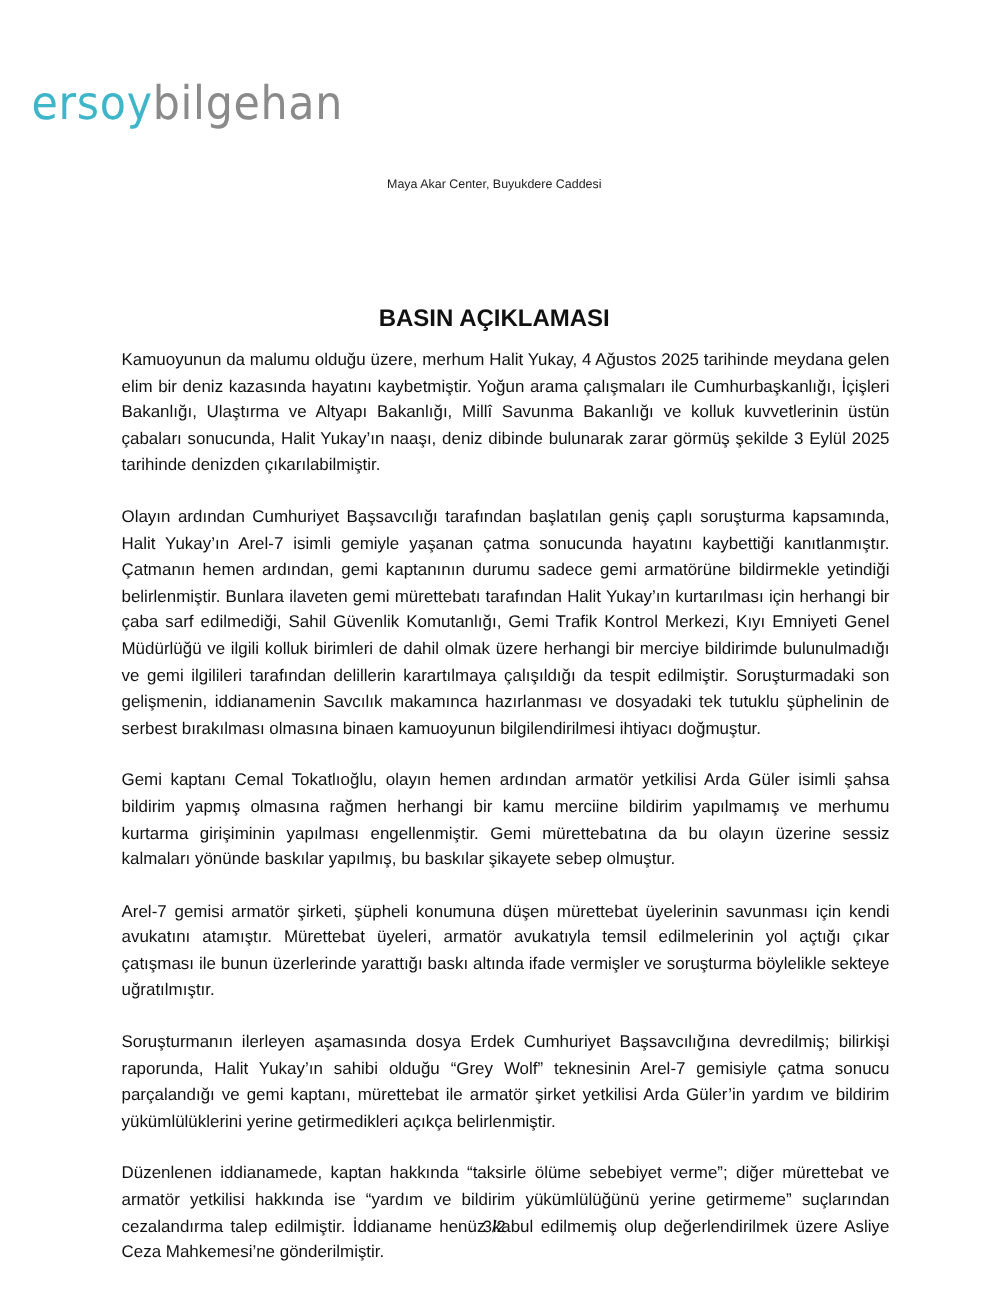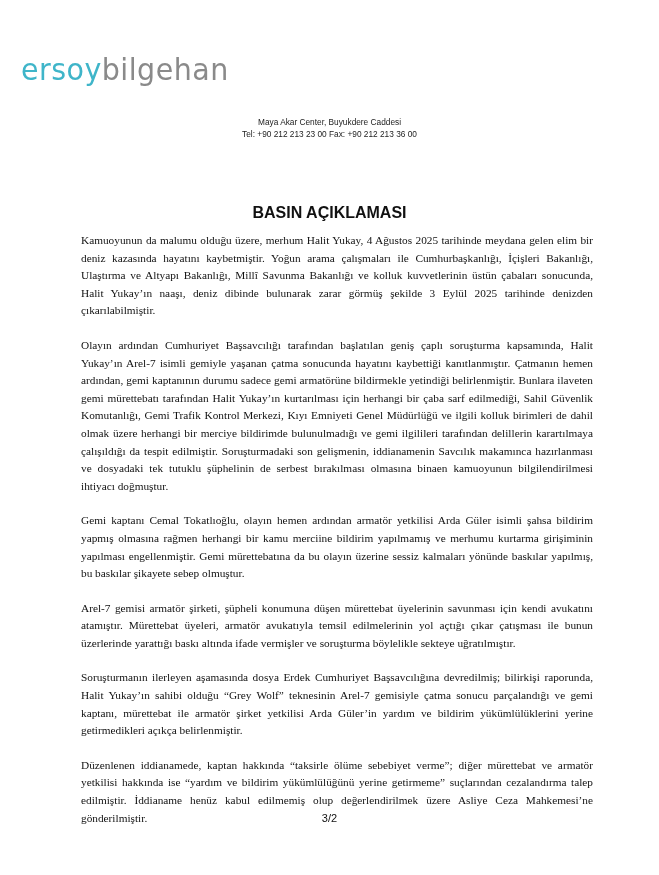--- a/index.html
+++ b/index.html
@@ -4,34 +4,33 @@
 <style>
   html, body { margin: 0; padding: 0; background: #ffffff; }
   body { width: 659px; height: 875px; position: relative; overflow: hidden; font-family: "Liberation Sans", sans-serif; color: #111; }
   .logo { position: absolute; top: 52px; left: 12px; width: 659px; text-align: left; }
   .logo-word { font-family: "DejaVu Sans", sans-serif; font-size: 31px; letter-spacing: 0.5px; line-height: 34px; font-weight: normal; transform: scaleX(0.92); display: inline-block; }
   .logo-a { color: #3fb5c9; }
   .logo-b { color: #8a8a8a; }
   .tagline { font-family: "DejaVu Sans Mono", monospace; color: #9a9a9a; font-size: 8.2px; letter-spacing: 2.4px; margin-top: 1px; }
   .address { position: absolute; top: 117px; left: 0; width: 659px; text-align: center; font-size: 8.3px; line-height: 11.6px; color: #222; }
   .title { position: absolute; top: 204px; left: 0; width: 659px; text-align: center; font-weight: bold; font-size: 16px; }
-  .body { position: absolute; top: 232px; left: 81px; width: 512px; font-size: 11.3px; line-height: 17.6px; text-align: justify; font-family: Liberation Serif, serif; }
+  .body { position: absolute; top: 232px; left: 81px; width: 512px; font-size: 11.3px; line-height: 17.6px; text-align: justify; }
   .body p { margin: 0 0 17px 0; }
   .page-num { position: absolute; top: 812px; left: 0; width: 659px; text-align: center; font-size: 11px; }
 </style>
 </head>
 <body>
 
 <div class="logo">
   <div class="logo-word"><span class="logo-a">ersoy</span><span class="logo-b">bilgehan</span></div>
 </div>
 
 <div class="address">
   <div>Maya Akar Center, Buyukdere Caddesi</div>
-  <div>Tel: +90 212 213 23 00 Fax: +90 212 213 36 00</div>
 </div>
 
 <div class="title">BASIN AÇIKLAMASI</div>
 
 <div class="body">
   <p>Kamuoyunun da malumu olduğu üzere, merhum Halit Yukay, 4 Ağustos 2025 tarihinde meydana gelen elim bir deniz kazasında hayatını kaybetmiştir. Yoğun arama çalışmaları ile Cumhurbaşkanlığı, İçişleri Bakanlığı, Ulaştırma ve Altyapı Bakanlığı, Millî Savunma Bakanlığı ve kolluk kuvvetlerinin üstün çabaları sonucunda, Halit Yukay’ın naaşı, deniz dibinde bulunarak zarar görmüş şekilde 3 Eylül 2025 tarihinde denizden çıkarılabilmiştir.</p>
   <p>Olayın ardından Cumhuriyet Başsavcılığı tarafından başlatılan geniş çaplı soruşturma kapsamında, Halit Yukay’ın Arel-7 isimli gemiyle yaşanan çatma sonucunda hayatını kaybettiği kanıtlanmıştır. Çatmanın hemen ardından, gemi kaptanının durumu sadece gemi armatörüne bildirmekle yetindiği belirlenmiştir. Bunlara ilaveten gemi mürettebatı tarafından Halit Yukay’ın kurtarılması için herhangi bir çaba sarf edilmediği, Sahil Güvenlik Komutanlığı, Gemi Trafik Kontrol Merkezi, Kıyı Emniyeti Genel Müdürlüğü ve ilgili kolluk birimleri de dahil olmak üzere herhangi bir merciye bildirimde bulunulmadığı ve gemi ilgilileri tarafından delillerin karartılmaya çalışıldığı da tespit edilmiştir. Soruşturmadaki son gelişmenin, iddianamenin Savcılık makamınca hazırlanması ve dosyadaki tek tutuklu şüphelinin de serbest bırakılması olmasına binaen kamuoyunun bilgilendirilmesi ihtiyacı doğmuştur.</p>
   <p>Gemi kaptanı Cemal Tokatlıoğlu, olayın hemen ardından armatör yetkilisi Arda Güler isimli şahsa bildirim yapmış olmasına rağmen herhangi bir kamu merciine bildirim yapılmamış ve merhumu kurtarma girişiminin yapılması engellenmiştir. Gemi mürettebatına da bu olayın üzerine sessiz kalmaları yönünde baskılar yapılmış, bu baskılar şikayete sebep olmuştur.</p>
   <p>Arel-7 gemisi armatör şirketi, şüpheli konumuna düşen mürettebat üyelerinin savunması için kendi avukatını atamıştır. Mürettebat üyeleri, armatör avukatıyla temsil edilmelerinin yol açtığı çıkar çatışması ile bunun üzerlerinde yarattığı baskı altında ifade vermişler ve soruşturma böylelikle sekteye uğratılmıştır.</p>
   <p>Soruşturmanın ilerleyen aşamasında dosya Erdek Cumhuriyet Başsavcılığına devredilmiş; bilirkişi raporunda, Halit Yukay’ın sahibi olduğu “Grey Wolf” teknesinin Arel-7 gemisiyle çatma sonucu parçalandığı ve gemi kaptanı, mürettebat ile armatör şirket yetkilisi Arda Güler’in yardım ve bildirim yükümlülüklerini yerine getirmedikleri açıkça belirlenmiştir.</p>

